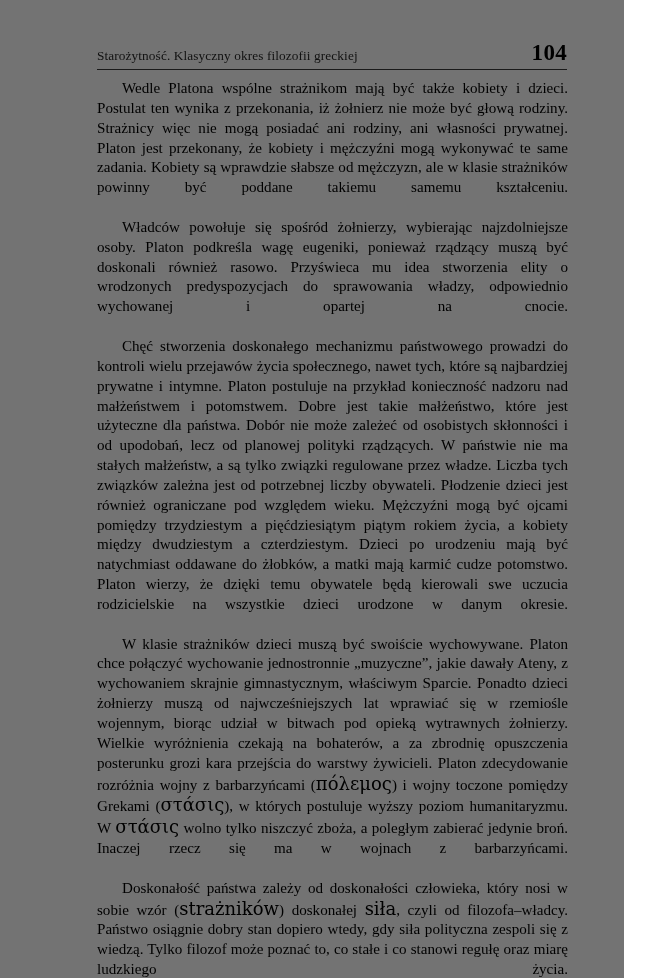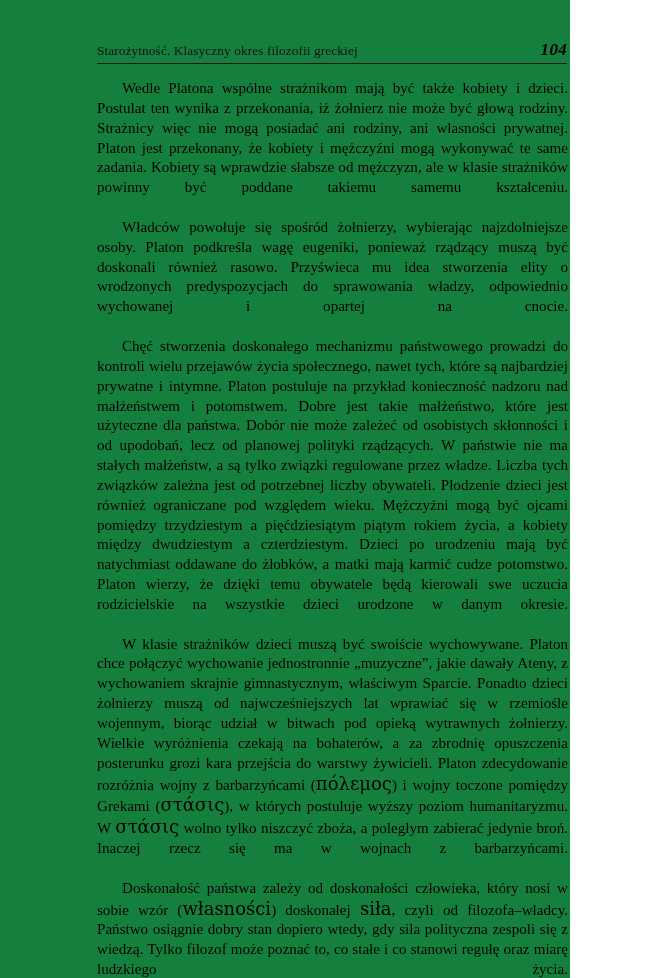--- a/index.html
+++ b/index.html
@@ -9,23 +9,23 @@
   }
   body {
     width: 659px;
     height: 978px;
     overflow: hidden;
     font-family: "Liberation Serif", "DejaVu Serif", serif;
     color: #000000;
   }
   .page {
     position: relative;
-    width: 570px;
+    width: 624px;
     height: 978px;
-    background: #15803d;
+    background: #737373;
   }
   
   .header-block {
     position: absolute;
     left: 97px;
     top: 40px;
     width: 470px;
   }
   .header-row {
     display: flex;
@@ -33,25 +33,24 @@
     justify-content: space-between;
     padding-bottom: 3px;
   }
   .header-title {
     font-size: 13.3px;
     letter-spacing: 0.1px;
     color: #111111;
     white-space: nowrap;
   }
   .header-pageno {
-    font-size: 17px;
+    font-size: 23px;
     font-weight: bold;
     color: #000000;
     letter-spacing: 0.3px;
-    font-style: italic;
   }
   .header-rule {
     border-bottom: 1.6px solid #1a1a1a;
     width: 100%;
   }
   
   .body-col {
     position: absolute;
     left: 97px;
     top: 79px;
@@ -96,18 +95,18 @@
       <div class="header-pageno">104</div>
     </div>
     <div class="header-rule"></div>
   </div>
 
   <div class="body-col">
     <p class="para">Wedle Platona wspólne strażnikom mają być także kobiety i dzieci. Postulat ten wynika z przekonania, iż żołnierz nie może być głową rodziny. Strażnicy więc nie mogą posiadać ani rodziny, ani własności prywatnej. Platon jest przekonany, że kobiety i mężczyźni mogą wykonywać te same zadania. Kobiety są wprawdzie słabsze od mężczyzn, ale w klasie strażników powinny być poddane takiemu samemu kształceniu.</p>
     <p class="para">Władców powołuje się spośród żołnierzy, wybierając najzdolniejsze osoby. Platon podkreśla wagę eugeniki, ponieważ rządzący muszą być doskonali również rasowo. Przyświeca mu idea stworzenia elity o wrodzonych predyspozycjach do sprawowania władzy, odpowiednio wychowanej i opartej na cnocie.</p>
     <p class="para">Chęć stworzenia doskonałego mechanizmu państwowego prowadzi do kontroli wielu przejawów życia społecznego, nawet tych, które są najbardziej prywatne i intymne. Platon postuluje na przykład konieczność nadzoru nad małżeństwem i potomstwem. Dobre jest takie małżeństwo, które jest użyteczne dla państwa. Dobór nie może zależeć od osobistych skłonności i od upodobań, lecz od planowej polityki rządzących. W państwie nie ma stałych małżeństw, a są tylko związki regulowane przez władze. Liczba tych związków zależna jest od potrzebnej liczby obywateli. Płodzenie dzieci jest również ograniczane pod względem wieku. Mężczyźni mogą być ojcami pomiędzy trzydziestym a pięćdziesiątym piątym rokiem życia, a kobiety między dwudziestym a czterdziestym. Dzieci po urodzeniu mają być natychmiast oddawane do żłobków, a matki mają karmić cudze potomstwo. Platon wierzy, że dzięki temu obywatele będą kierowali swe uczucia rodzicielskie na wszystkie dzieci urodzone w danym okresie.</p>
     <p class="para">W klasie strażników dzieci muszą być swoiście wychowywane. Platon chce połączyć wychowanie jednostronnie „muzyczne”, jakie dawały Ateny, z wychowaniem skrajnie gimnastycznym, właściwym Sparcie. Ponadto dzieci żołnierzy muszą od najwcześniejszych lat wprawiać się w rzemiośle wojennym, biorąc udział w bitwach pod opieką wytrawnych żołnierzy. Wielkie wyróżnienia czekają na bohaterów, a za zbrodnię opuszczenia posterunku grozi kara przejścia do warstwy żywicieli. Platon zdecydowanie rozróżnia wojny z barbarzyńcami (<span class="grk">πόλεμος</span>) i wojny toczone pomiędzy Grekami (<span class="grk">στάσις</span>), w których postuluje wyższy poziom humanitaryzmu. W <span class="grk">στάσις</span> wolno tylko niszczyć zboża, a poległym zabierać jedynie broń. Inaczej rzecz się ma w wojnach z barbarzyńcami.</p>
-    <p class="para">Doskonałość państwa zależy od doskonałości człowieka, który nosi w sobie wzór (<span class="grk">własności</span>) doskonałej <span class="grk">siła</span>, czyli od filozofa–władcy. Państwo osiągnie dobry stan dopiero wtedy, gdy siła polityczna zespoli się z wiedzą. Tylko filozof może poznać to, co stałe i co stanowi regułę oraz miarę ludzkiego życia.</p>
+    <p class="para">Doskonałość państwa zależy od doskonałości człowieka, który nosi w sobie wzór (<span class="grk">strażników</span>) doskonałej <span class="grk">siła</span>, czyli od filozofa–władcy. Państwo osiągnie dobry stan dopiero wtedy, gdy siła polityczna zespoli się z wiedzą. Tylko filozof może poznać to, co stałe i co stanowi regułę oraz miarę ludzkiego życia.</p>
 
   </div>
 
   <div class="scan-tint"></div>
 </div>
 
 </body></html>

